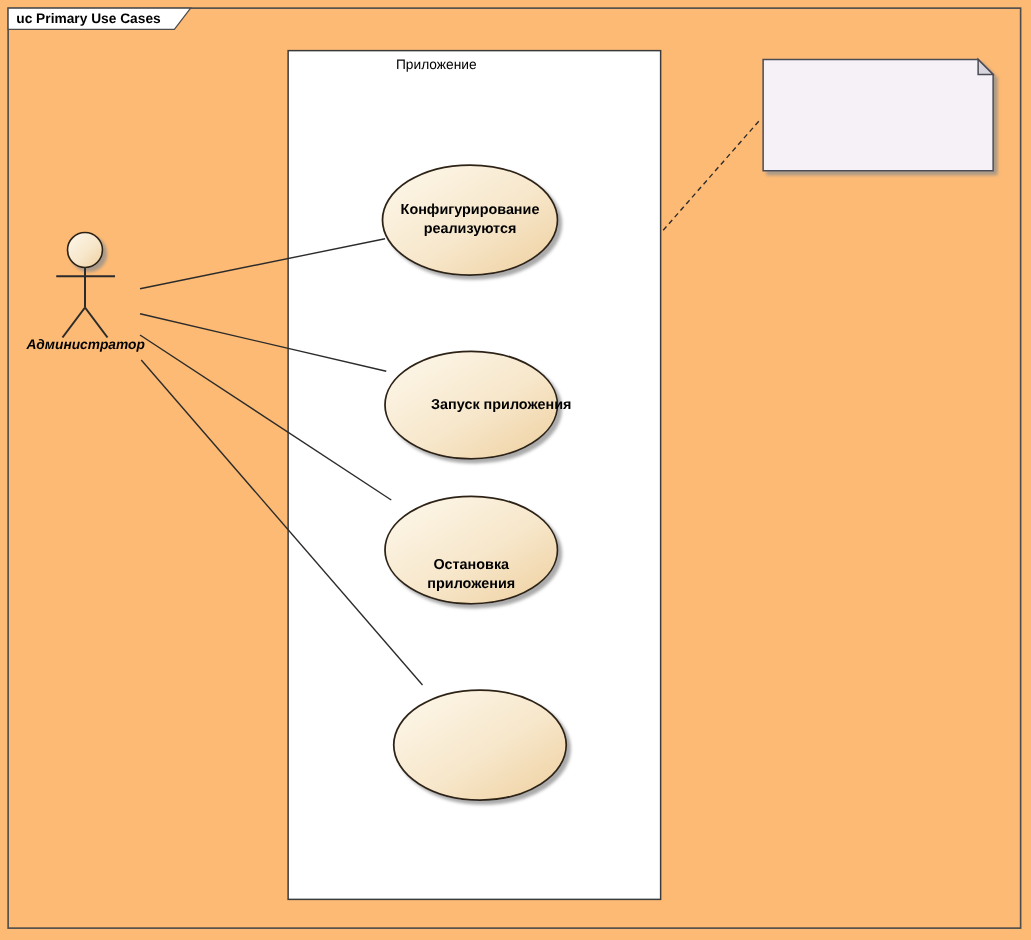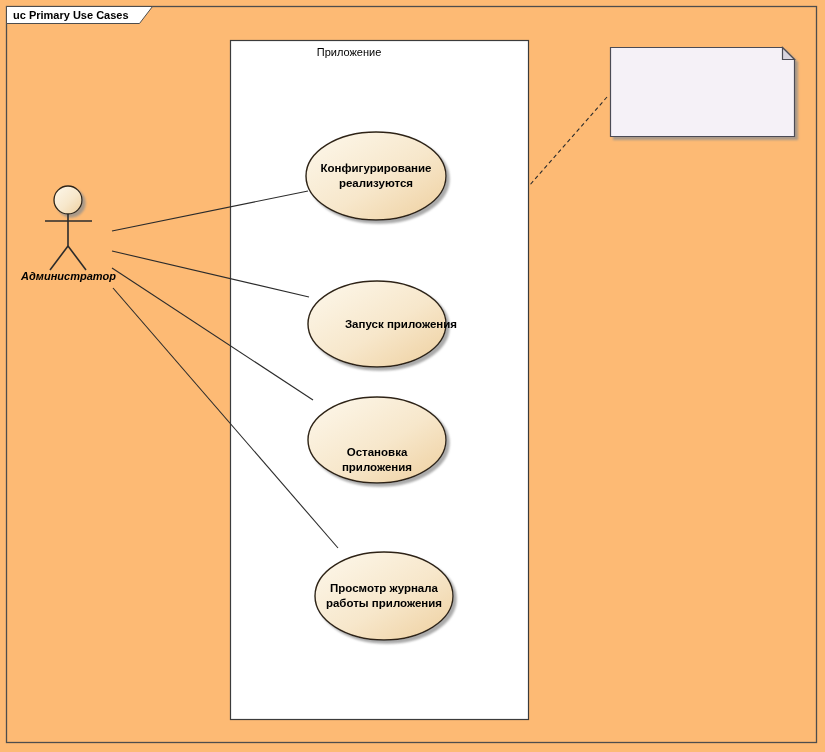--- a/index.html
+++ b/index.html
@@ -112,16 +112,14 @@
   </svg>
 
   <div class="lbl frame-title">uc Primary Use Cases</div>
   <div class="lbl boundary-label">Приложение</div>
   <div class="lbl actor-label">Администратор</div>
   <div class="lbl uc-label uc1">Конфигурирование
 реализуются</div>
   <div class="lbl uc-label uc2">Запуск приложения</div>
   <div class="lbl uc-label uc3">Остановка
 приложения</div>
-  <div class="lbl uc-label uc4">Просмотр журнала
-работы приложения</div>
 
 </div>
 
 </body></html>

